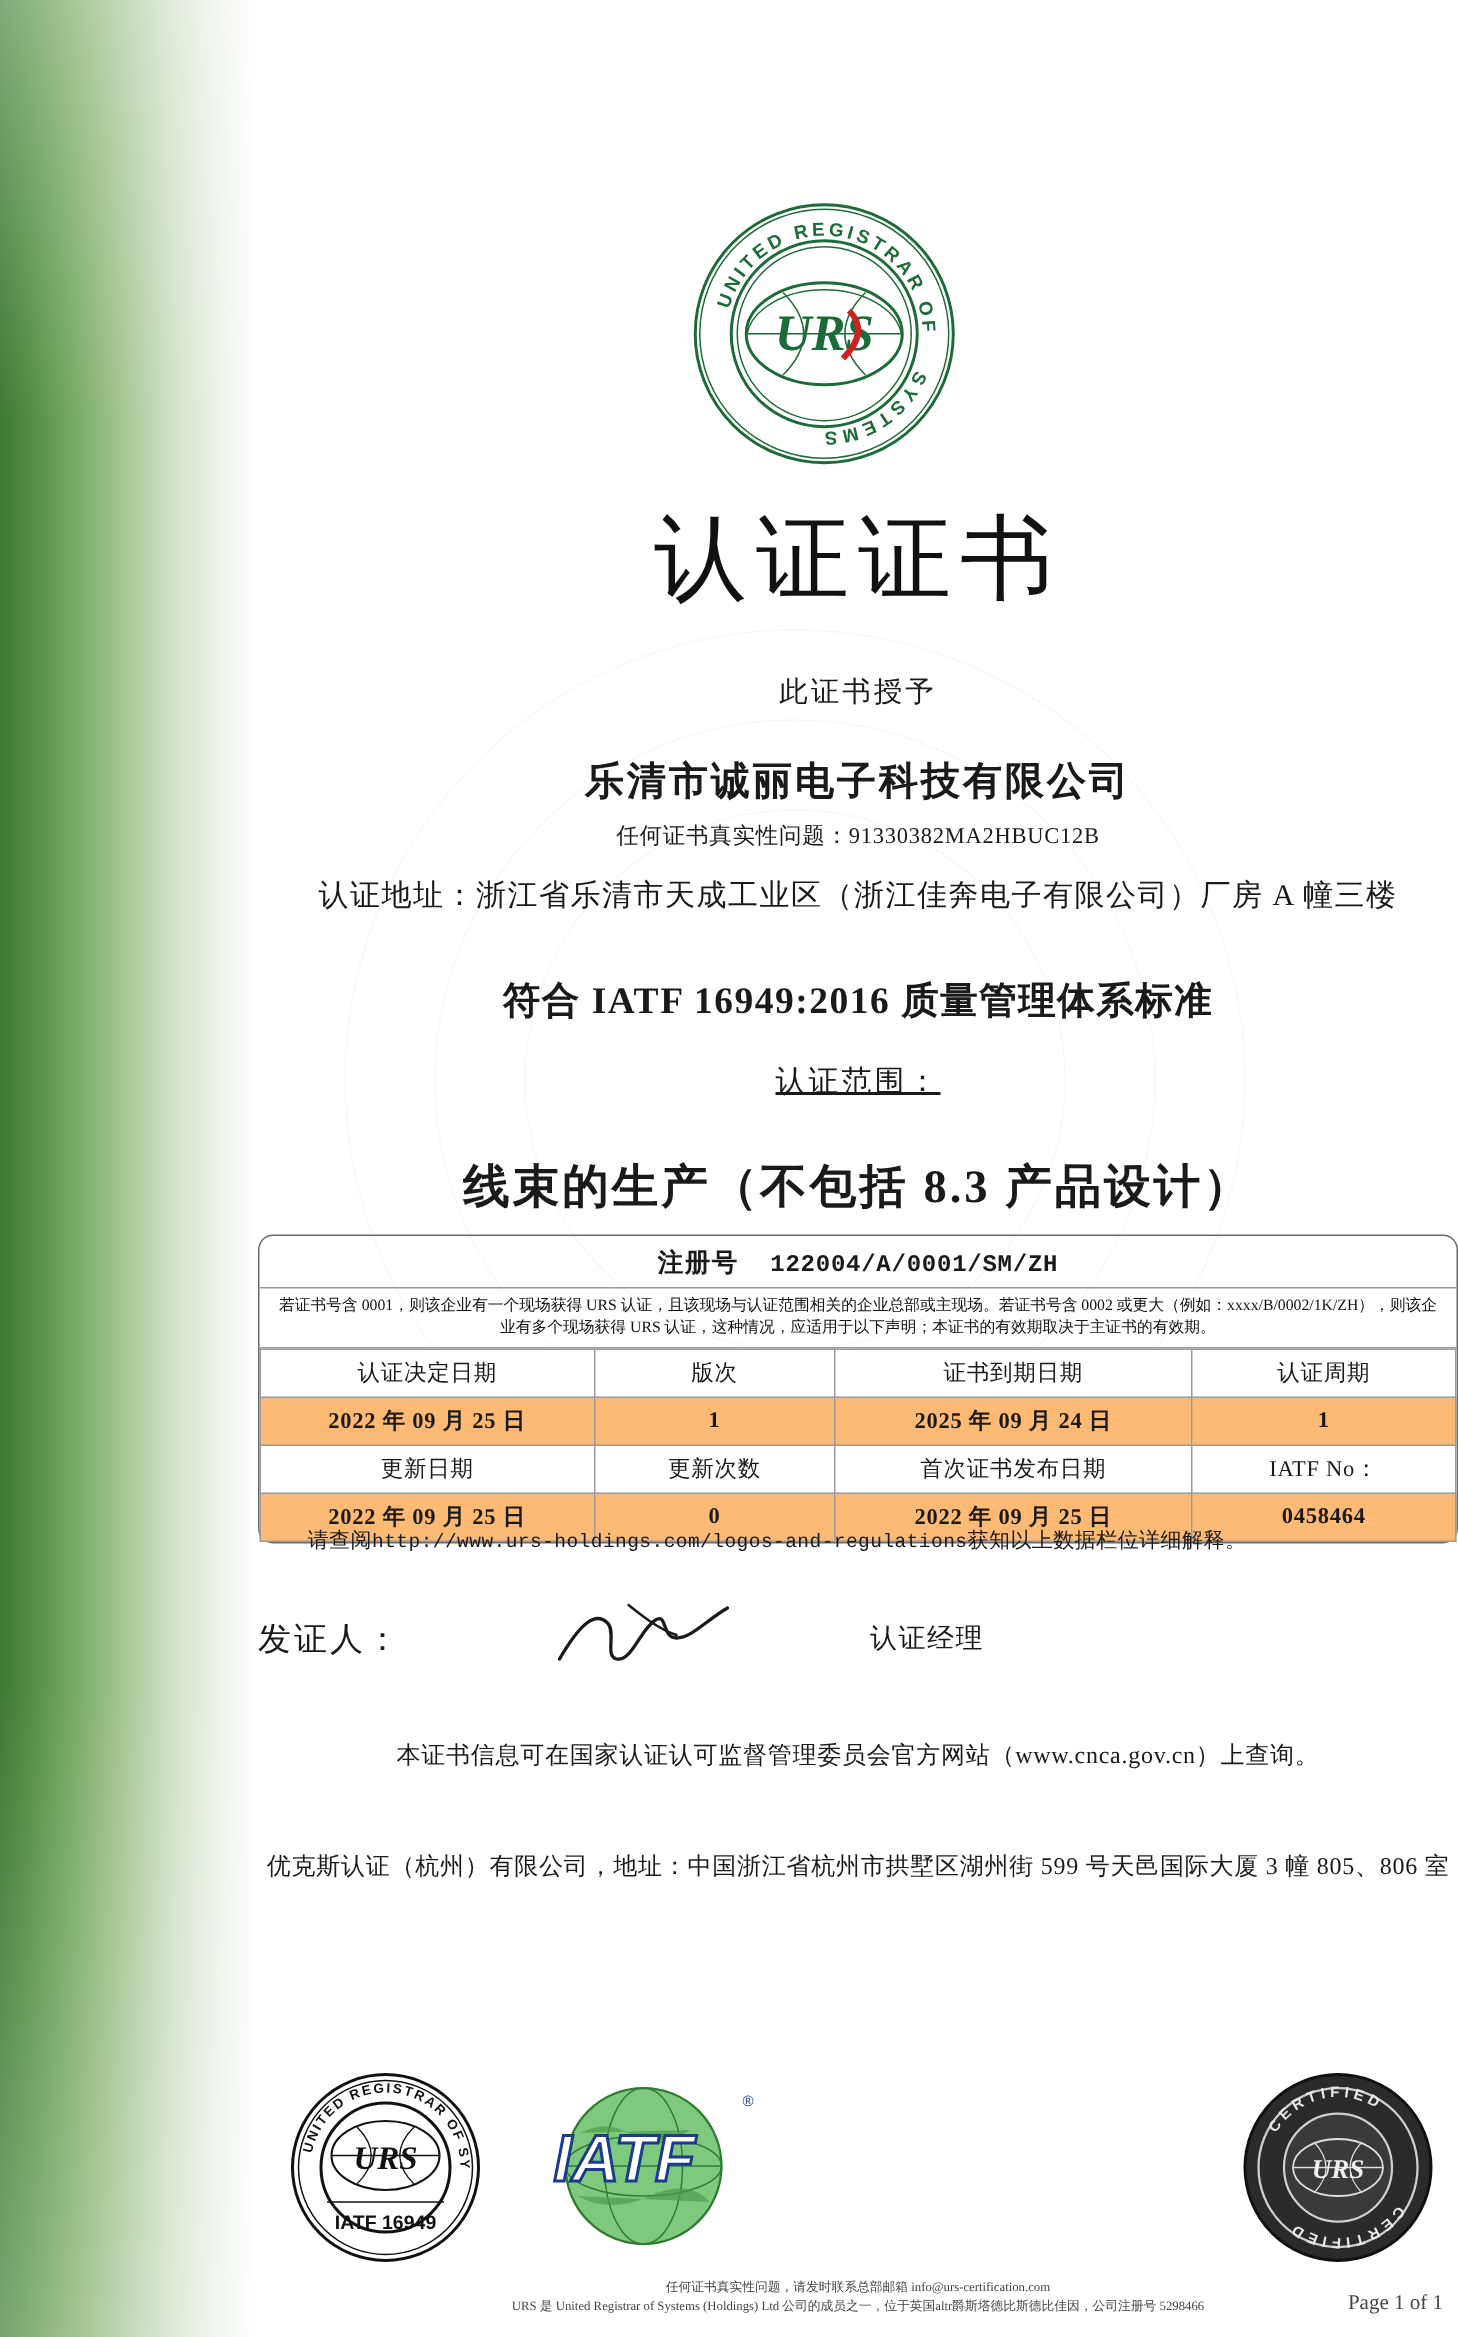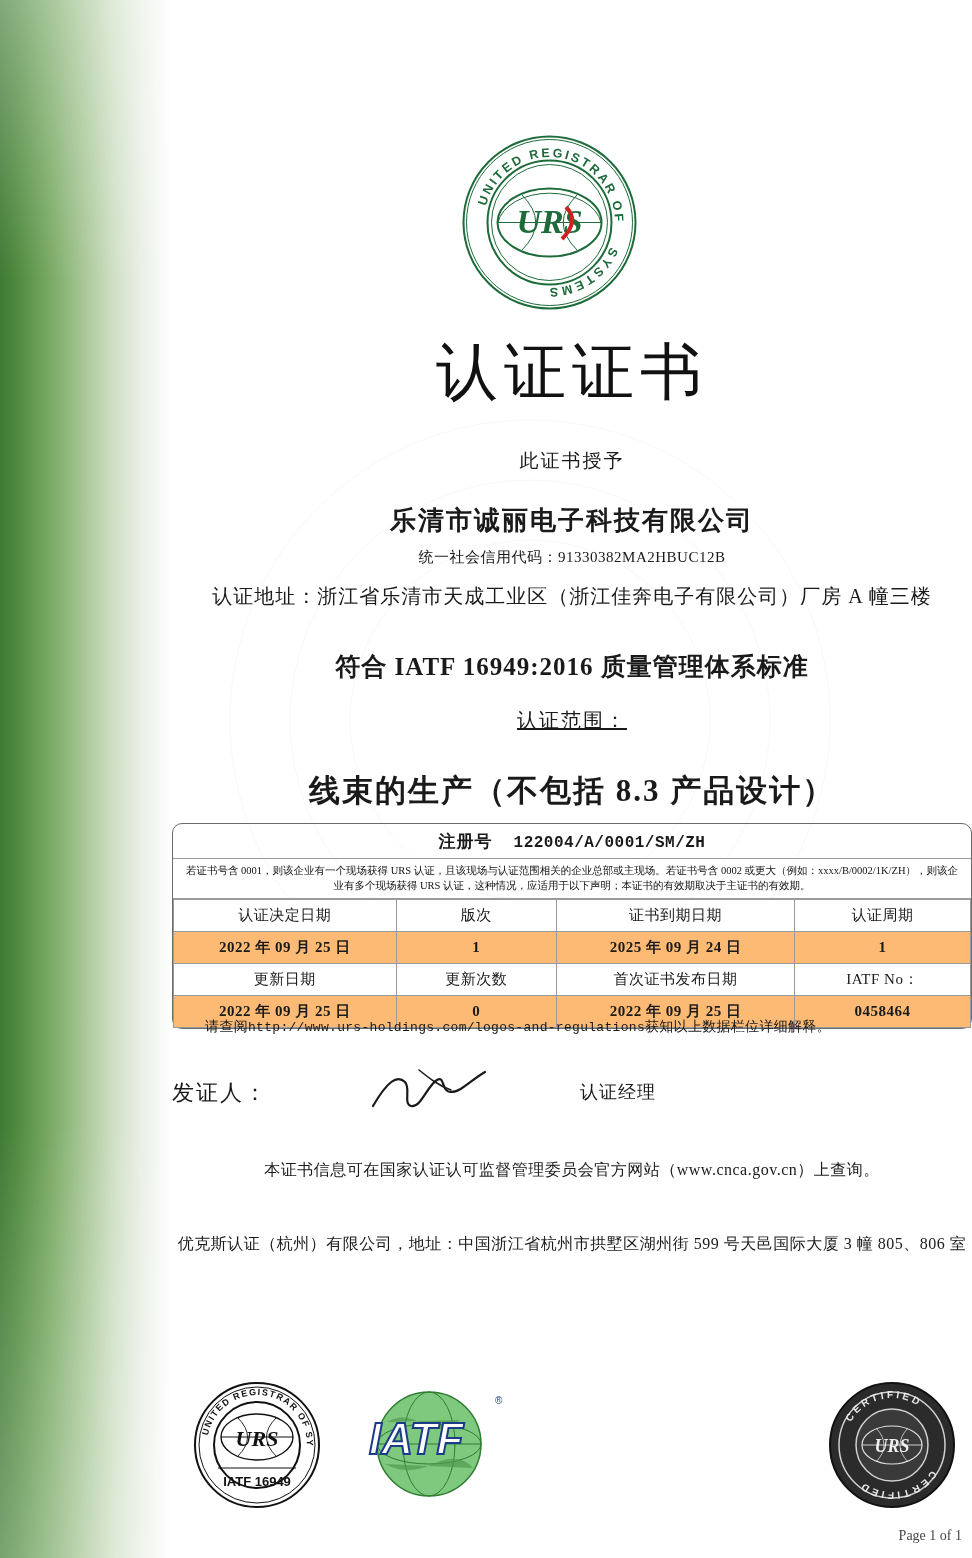--- a/index.html
+++ b/index.html
@@ -366,21 +366,21 @@
           <textPath href="#botArc" startOffset="12%">SYSTEMS</textPath>
         </text>
         <text x="87.5" y="98" text-anchor="middle" font-family="Liberation Serif, serif" font-size="34" font-weight="bold" fill="#1e6b3a" font-style="italic">URS</text>
         <path d="M104 72 Q118 86 100 104" fill="none" stroke="#cc2222" stroke-width="4"></path>
       </svg>
     </div>
 
     <div class="cert-title">认证证书</div>
     <div class="awarded-to">此证书授予</div>
     <div class="company-name">乐清市诚丽电子科技有限公司</div>
-    <div class="credit-code">统一社会信用代码：91330382MA2HBUC12B</div>
+    <div class="credit-code">任何证书真实性问题：91330382MA2HBUC12B</div>
     <div class="cert-address">认证地址：浙江省乐清市天成工业区（浙江佳奔电子有限公司）厂房 A 幢三楼</div>
     <div class="standard-line">符合 IATF 16949:2016 质量管理体系标准</div>
     <div class="scope-label">认证范围：</div>
     <div class="scope-text">线束的生产（不包括 8.3 产品设计）</div>
 
     <div class="table-block">
       <div class="reg-row">
         <span>注册号</span>
         <span>&nbsp;&nbsp;</span>
         <span class="reg-num">122004/A/0001/SM/ZH</span>
@@ -489,16 +489,20 @@
             <textPath href="#cs-top" startOffset="16%">CERTIFIED</textPath>
           </text>
           <text font-family="Liberation Sans, sans-serif" font-size="10" font-weight="bold" fill="#e8e8e8" letter-spacing="3">
             <textPath href="#cs-bot" startOffset="18%">CERTIFIED</textPath>
           </text>
           <text x="65" y="72" text-anchor="middle" font-family="Liberation Serif, serif" font-size="18" font-style="italic" font-weight="bold" fill="#f0f0f0">URS</text>
         </svg>
       </div>
     </div>
 
+    <div class="footer-text">
+      <div>任何证书真实性问题，请发时联系总部邮箱 info@urs-certification.com</div>
+      <div>URS 是 United Registrar of Systems (Holdings) Ltd 公司的成员之一，位于英国altr爵斯塔德比斯德比佳因，公司注册号 5298466</div>
+    </div>
     <div class="page-num">Page 1 of 1</div>
 
   </div>
 </div>
 
 </body></html>

